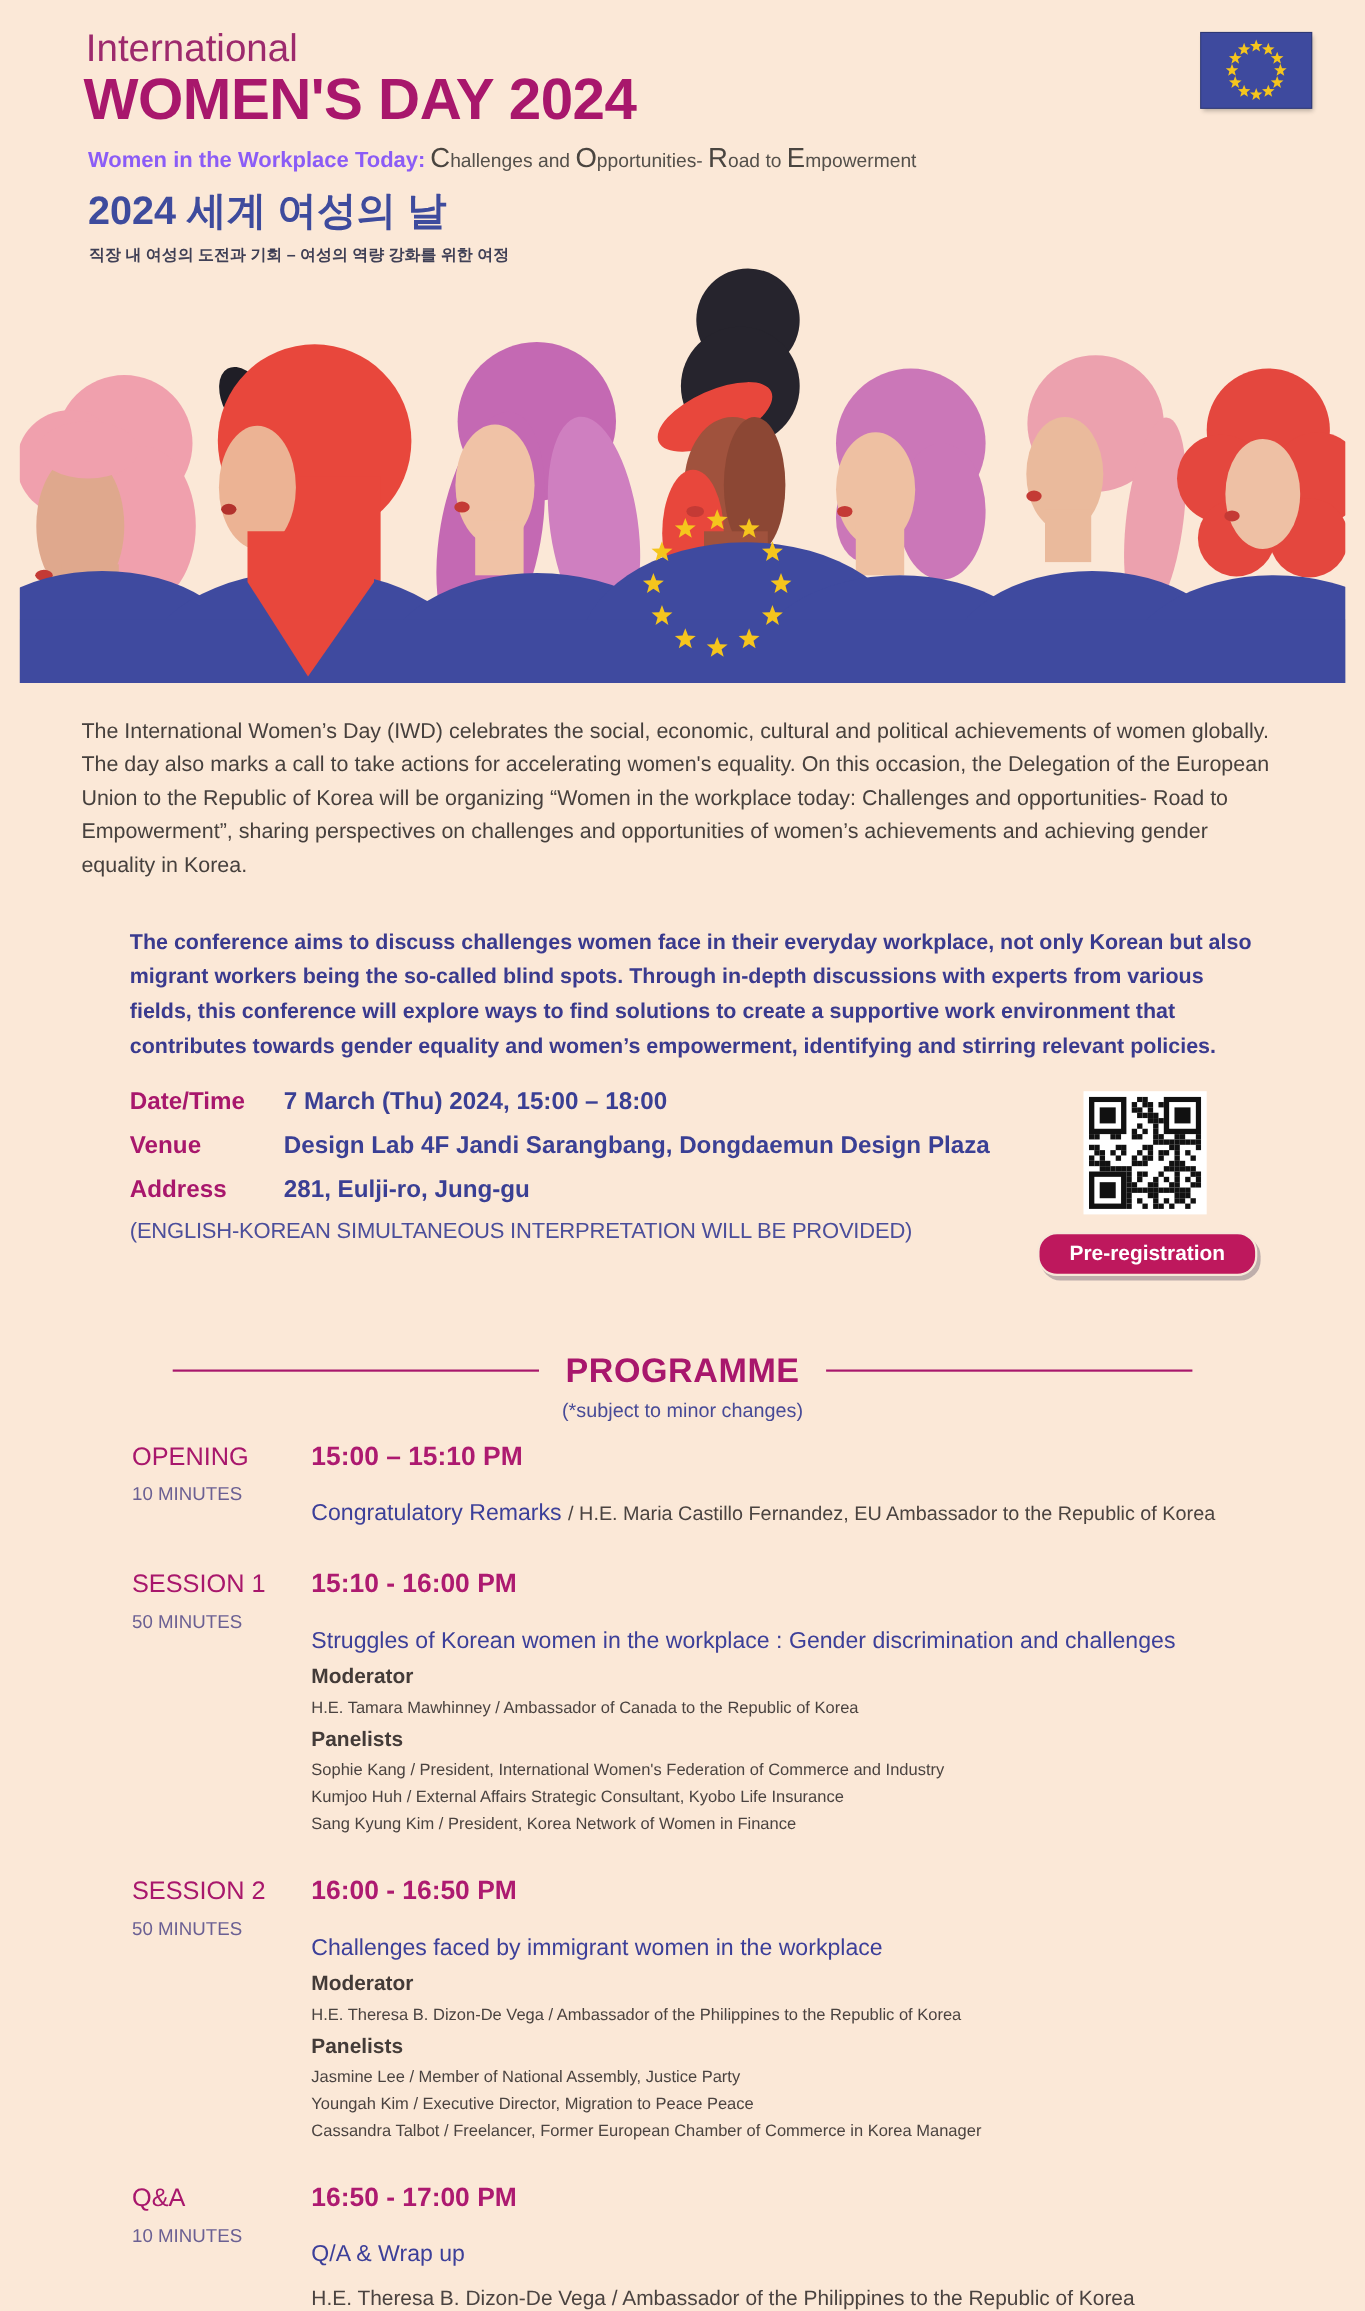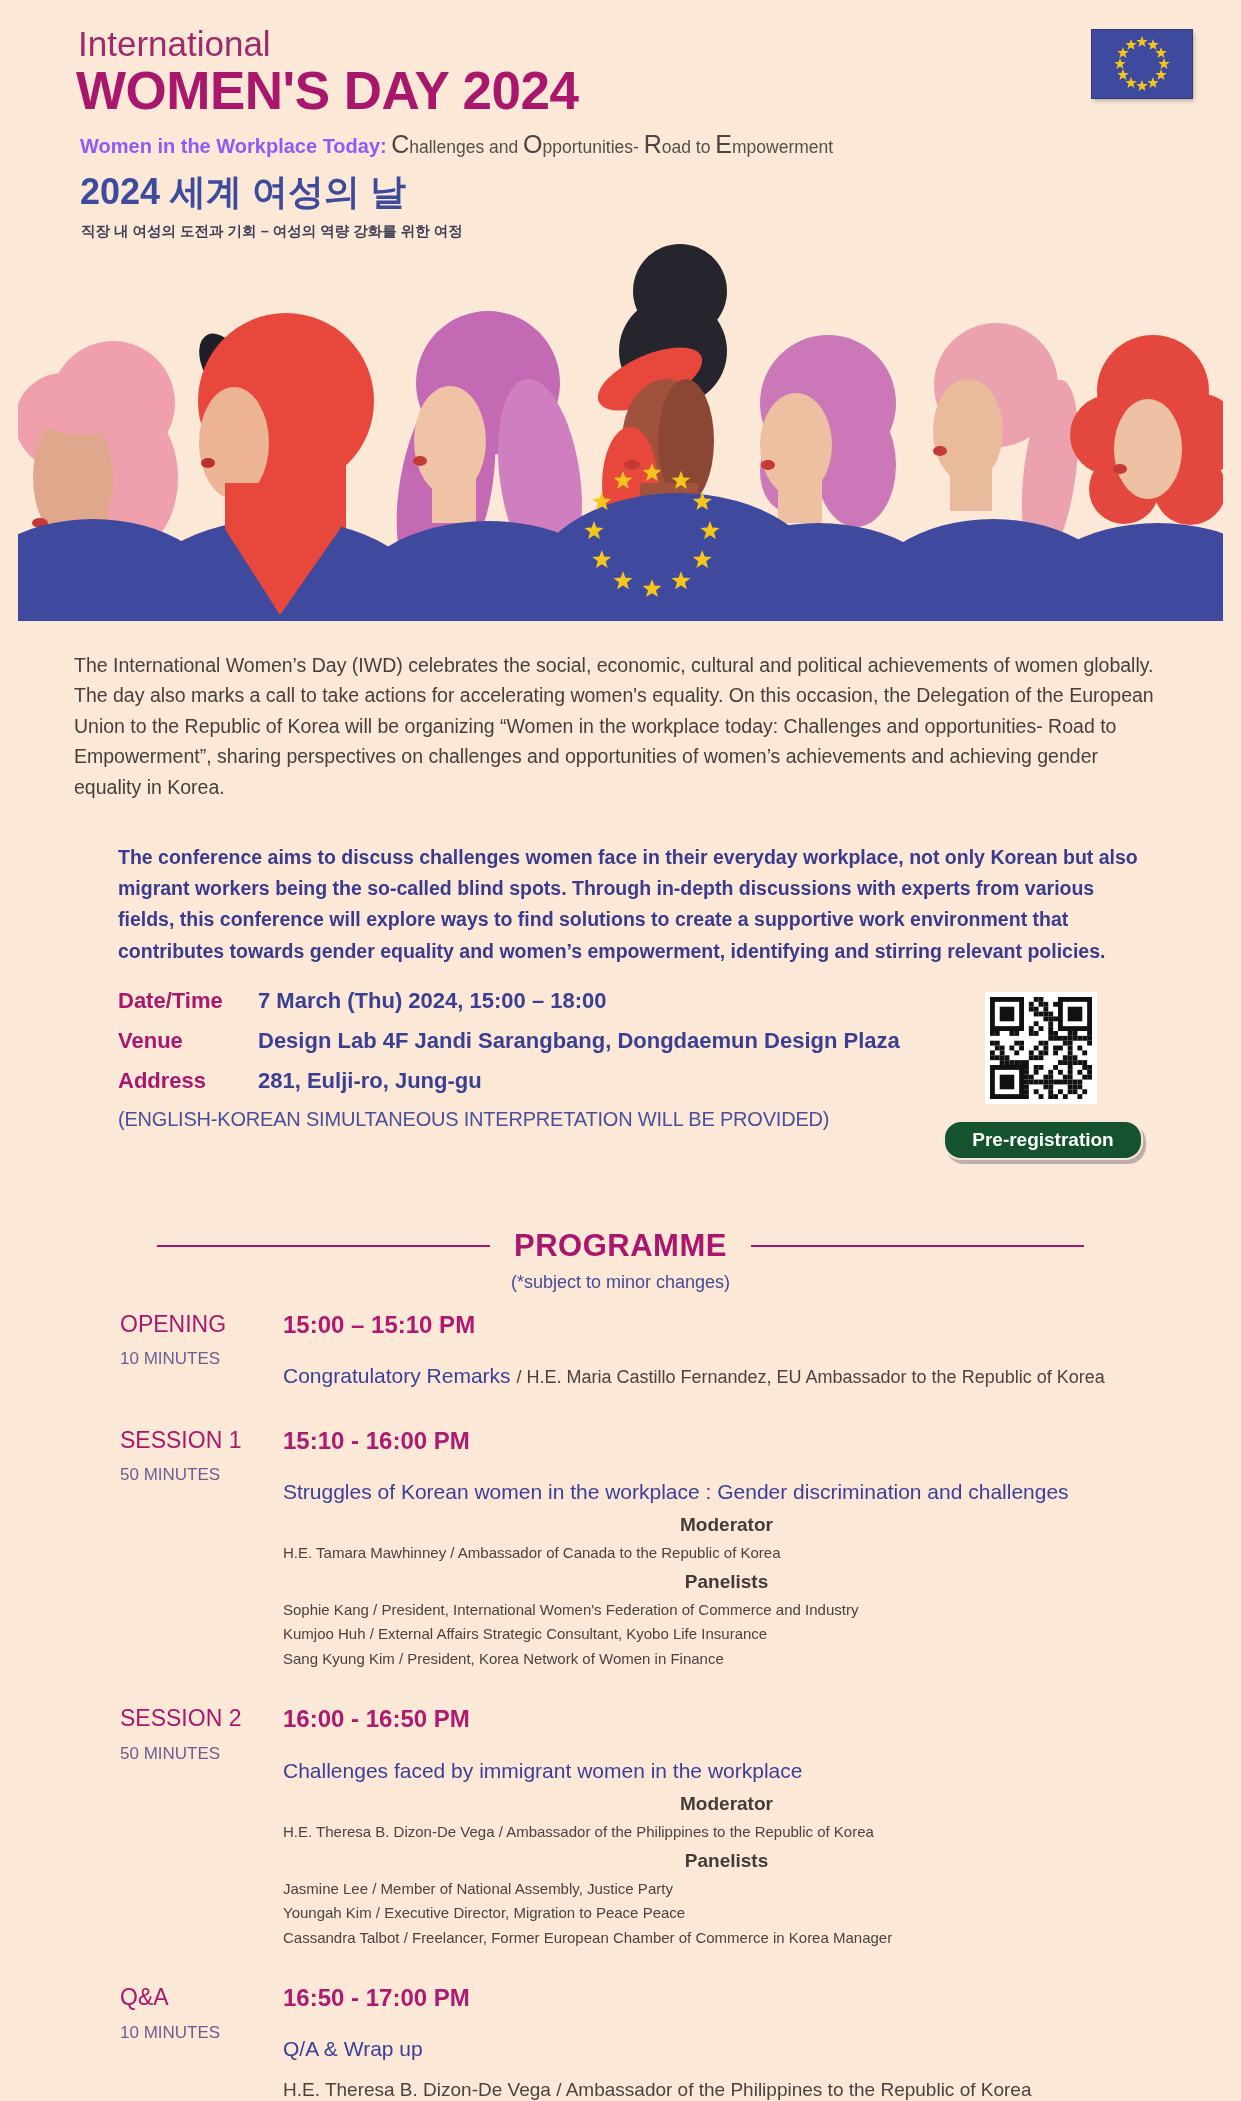--- a/index.html
+++ b/index.html
@@ -31,40 +31,40 @@
   
   .info{position:absolute;left:118px;top:988px;width:830px;}
   .info-row{display:flex;margin-bottom:14px;}
   .info-label{width:140px;flex-shrink:0;font-size:22px;font-weight:800;color:#a8176c;}
   .info-value{font-size:22px;font-weight:700;color:#3a3f94;}
   .info-note{margin-top:12px;font-size:20px;color:#4b4e9b;letter-spacing:-0.2px;}
 
   .qr-box{position:absolute;left:985px;top:992px;width:112px;height:112px;background:#ffffff;padding:5px;box-sizing:border-box;}
   .qr-box svg{display:block;width:100%;height:100%;}
   .prereg-btn{position:absolute;left:943px;top:1120px;width:196px;height:36px;border-radius:18px;
-              background:#14532d;border:2px solid #f6e7d8;box-shadow:3px 4px 0 rgba(140,125,135,.55);
+              background:#be185d;border:2px solid #f6e7d8;box-shadow:3px 4px 0 rgba(140,125,135,.55);
               color:#ffffff;font-size:19px;font-weight:700;display:flex;align-items:center;justify-content:center;
               font-family:"Liberation Sans", sans-serif;cursor:pointer;}
 
   
   .prog-head{position:absolute;left:0;top:1228px;width:1241px;display:flex;align-items:center;justify-content:center;}
   .prog-head .rule{height:2px;background:#a8176c;width:333px;}
   .prog-head .word{font-size:31px;font-weight:700;color:#a8176c;margin:0 24px;letter-spacing:0.5px;}
   .prog-note{position:absolute;left:0;top:1272px;width:1241px;text-align:center;font-size:18px;color:#474a97;}
 
   .prog-list{position:absolute;left:120px;top:1312px;width:1050px;}
   .prog-row{display:flex;margin-bottom:38px;}
   .prog-left{width:163px;flex-shrink:0;}
   .prog-label{font-size:23px;font-weight:400;color:#a8176c;line-height:1.1;}
   .prog-duration{font-size:17px;color:#6b6093;margin-top:12px;}
   .prog-right{flex:1;}
   .prog-time{font-size:24px;font-weight:800;color:#ad1a70;line-height:1.05;}
   .prog-title{font-size:21px;color:#3c3f99;margin-top:25px;line-height:1.3;}
   .prog-suffix{font-size:18px;color:#4a4340;}
-  .prog-subhead{font-size:19px;font-weight:700;color:#433b38;margin-top:8px;line-height:1.3;text-align:center;}
+  .prog-subhead{font-size:19px;font-weight:700;color:#433b38;margin-top:8px;line-height:1.3;}
   .prog-line{font-size:15px;color:#4a4340;margin-top:5px;line-height:1.3;}
   .prog-speaker{font-size:19px;color:#4a4340;margin-top:16px;}
 </style>
 </head>
 <body>
 
 <div class="canvas">
 
   <div class="kicker">International</div>
   <div class="main-title">WOMEN'S DAY 2024</div>

